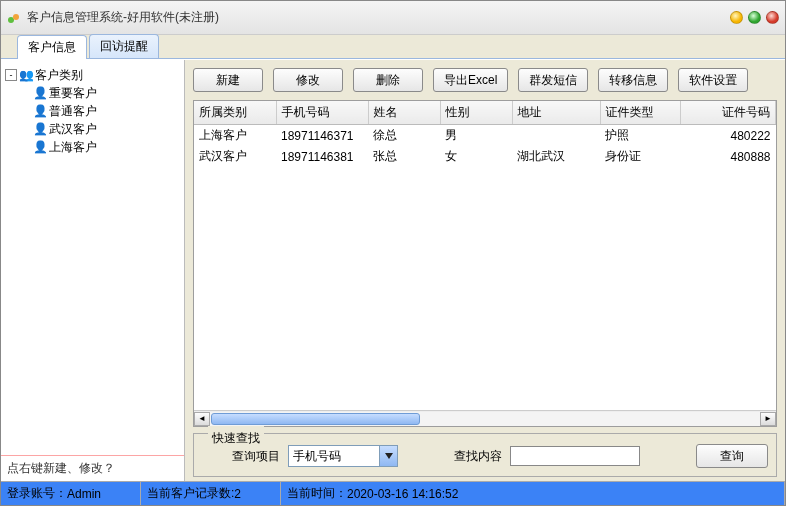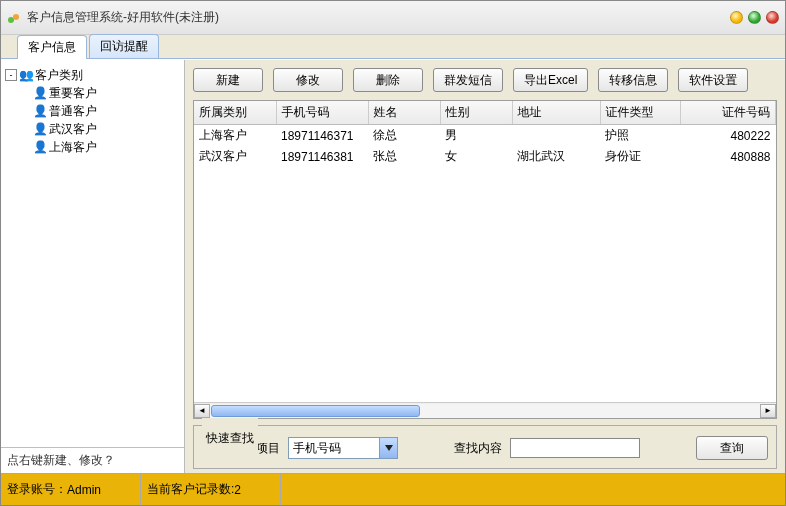--- a/index.html
+++ b/index.html
@@ -31,28 +31,28 @@
 .grid-wrap { flex: 1; border: 1px solid #9d9d9d; background: #fff; display: flex; flex-direction: column; min-height: 0; }
 .grid { flex: 1; overflow: hidden; }
 table { width: 100%; border-collapse: collapse; table-layout: fixed; }
 th { background: linear-gradient(#f8f8f8,#eaeaea); border-right: 1px solid #ccc; border-bottom: 1px solid #bbb; padding: 3px 5px; text-align: left; font-weight: normal; height: 20px; }
 td { padding: 2px 5px; height: 18px; white-space: nowrap; overflow: hidden; }
 .hscroll { height: 16px; background: #eee; display: flex; align-items: center; border-top: 1px solid #ccc; }
 .sb-btn { width: 16px; height: 14px; background: linear-gradient(#fdfdfd,#dcdcdc); border: 1px solid #aaa; font-size: 8px; line-height: 12px; text-align: center; cursor: pointer; }
 .sb-track { flex: 1; height: 14px; background: #f4f4f4; position: relative; }
 .sb-thumb { position: absolute; left: 0; top: 0; height: 12px; width: 38%; margin: 1px; border-radius: 3px; background: linear-gradient(#c6ddff,#8fb8f2); border: 1px solid #6f9cd6; }
 .search-box { border: 1px solid #aaa; margin-top: 6px; padding: 10px 8px 8px 8px; position: relative; background: #ece9d8; }
-.search-legend { position: absolute; top: -8px; left: 8px; background: #ece9d8; padding: 12px 4px; }
+.search-legend { position: absolute; top: -8px; left: 14px; background: #ece9d8; padding: 4px 4px; }
 .search-row { display: flex; align-items: center; gap: 8px; }
 .sel-wrap { position: relative; }
 select.sel { width: 110px; height: 22px; border: 1px solid #7f9db9; font-family: inherit; font-size: 12px; background: #fff; appearance: none; padding: 0 20px 0 4px; }
 .sel-arrow { position: absolute; right: 1px; top: 1px; width: 18px; height: 20px; background: linear-gradient(#c6ddff,#8fb8f2); border-left: 1px solid #7f9db9; pointer-events: none; display: flex; align-items: center; justify-content: center; }
 .txt { width: 130px; height: 20px; border: 1px solid #888; background: #fff; padding: 0 4px; font-family: inherit; font-size: 12px; }
 .spacer { flex: 1; }
-.statusbar { height: 32px; border-top: 1px solid #aaa; display: flex; background: #eab308; }
+.statusbar { height: 24px; border-top: 1px solid #aaa; display: flex; background: #3b82f6; }
 .statusbar .cell { border-right: 1px solid #aaa; padding: 2px 6px; display: flex; align-items: center; }
 .statusbar .cell.c1 { width: 140px; }
 .statusbar .cell.c2 { width: 140px; }
 .statusbar .cell.c3 { flex: 1; }
 </style>
 </head>
 <body>
 
 <div class="window">
   <div class="titlebar">
@@ -101,22 +101,22 @@
           </div>
       </div>
       <div class="hint">点右键新建、修改？</div>
     </div>
 
     <div class="right">
       <div class="toolbar">
         <button class="btn">新建</button>
         <button class="btn">修改</button>
         <button class="btn">删除</button>
+        <button class="btn">导出Excel</button>
         <button class="btn">群发短信</button>
-        <button class="btn">导出Excel</button>
         <button class="btn">转移信息</button>
         <button class="btn">软件设置</button>
       </div>
 
       <div class="grid-wrap">
         <div class="grid">
           <table>
             <colgroup>
                 <col style="width:82px">
                 <col style="width:92px">
@@ -192,14 +192,18 @@
 
   <div class="statusbar">
     <div class="cell c1">
         <span>登录账号：</span>
         <span>Admin</span>
       </div>
     <div class="cell c2">
         <span>当前客户记录数:</span>
         <span>2</span>
       </div>
+    <div class="cell c3">
+        <span>当前时间：</span>
+        <span>2020-03-16 14:16:52</span>
+      </div>
   </div>
 </div>
 
 </body></html>

